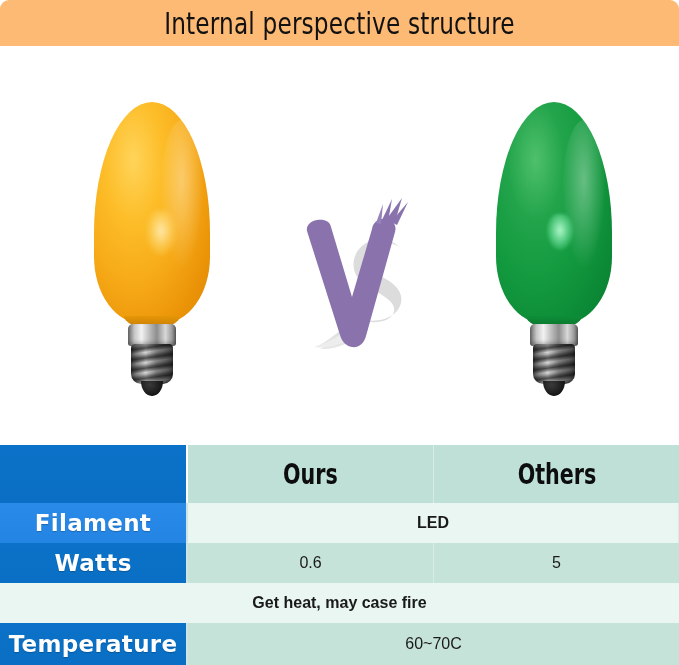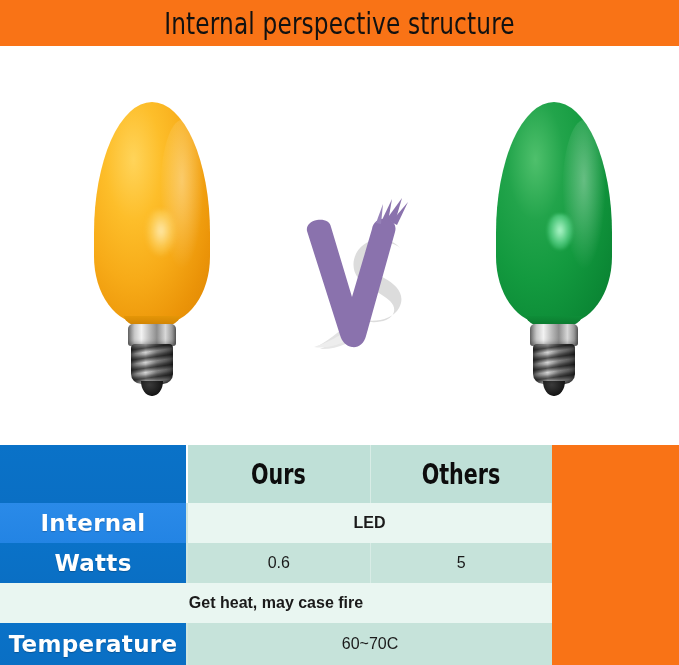--- a/index.html
+++ b/index.html
@@ -9,21 +9,22 @@
     height: 665px;
     background: #ffffff;
     font-family: "Liberation Sans", sans-serif;
     overflow: hidden;
   }
 
   #page {
     position: relative;
     width: 679px;
     height: 665px;
-    background: #f97316;
+    background: #fdba74;
+    border-radius: 9px;
   }
 
   
   #title {
     position: absolute;
     left: 0; top: 0;
     width: 679px;
     height: 46px;
     display: flex;
     align-items: center;
@@ -159,21 +160,21 @@
 
   
   #table {
     position: absolute;
     left: 0; top: 445px;
     width: 679px;
     height: 220px;
     display: flex;
     flex-direction: column;
   }
-  .trow { display: flex; width: 552px; }
+  .trow { display: flex; width: 679px; }
 
   .thead        { height: 58px; }
   .trow.body    { height: 40px; }
   .trow.last    { height: 42px; }
 
   .c-label {
     flex: 0 0 188px;
     display: flex;
     align-items: center;
     justify-content: center;
@@ -285,21 +286,21 @@
       <div class="c-label lbl-dark"></div>
       <div class="c-val first">
         <span>Ours</span>
       </div>
       <div class="c-val">
         <span>Others</span>
       </div>
     </div>
 
     <div class="trow body">
-      <div class="c-label lbl-light">Internal</div>
+      <div class="c-label lbl-light">Filament</div>
       <div class="c-val first val-light">LED</div>
     </div>
 
     <div class="trow body">
       <div class="c-label lbl-dark">Watts</div>
       <div class="c-val first val-dark">0.6</div>
       <div class="c-val val-dark">5</div>
     </div>
 
     <div class="trow body">

